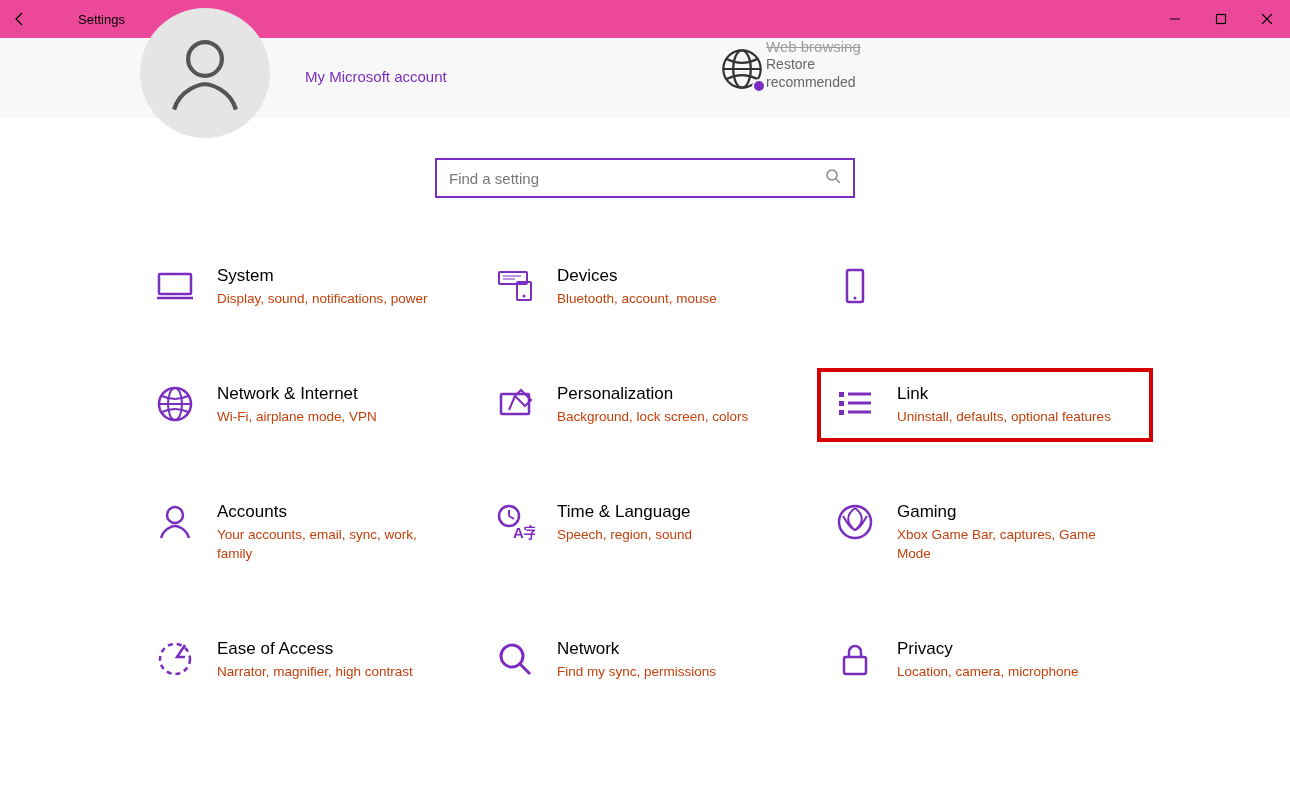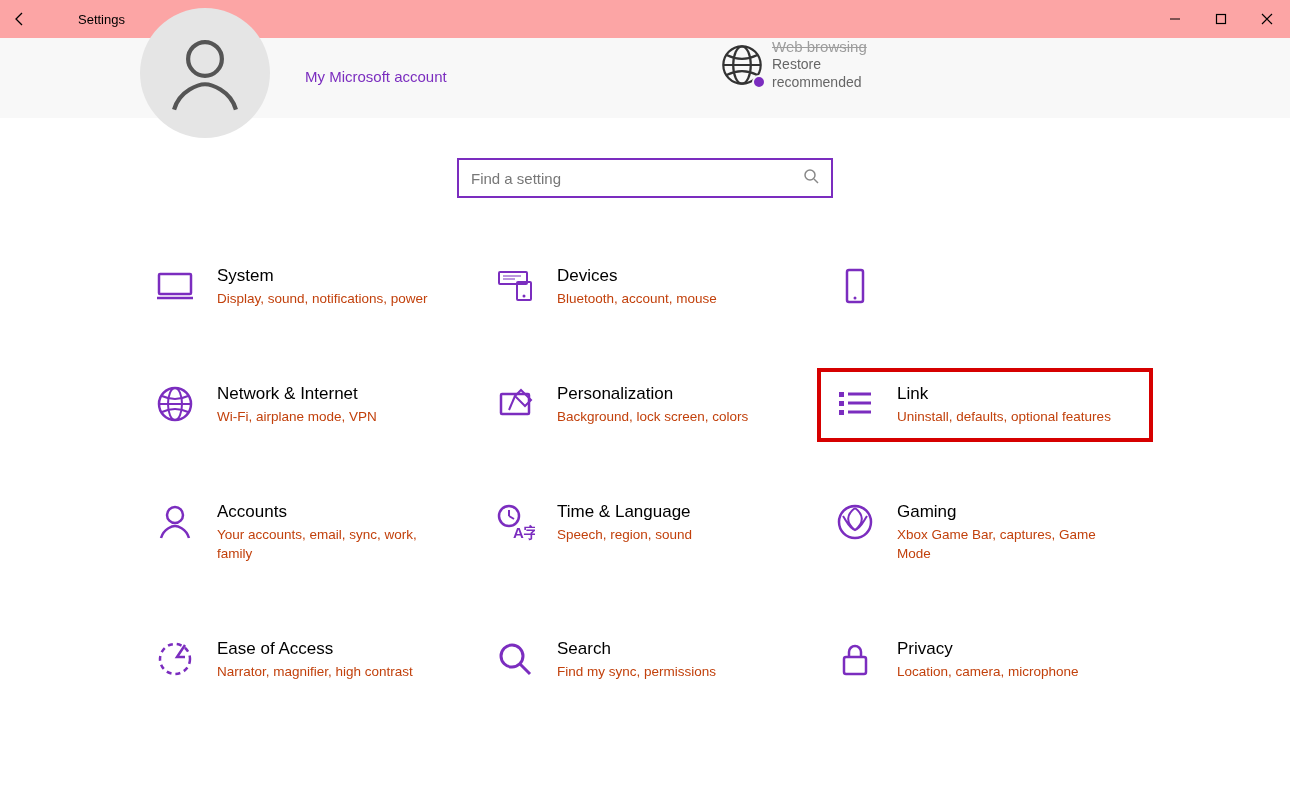--- a/index.html
+++ b/index.html
@@ -1,32 +1,32 @@
 <!DOCTYPE html>
 <html><head>
 <meta charset="utf-8">
 <style>
   * { box-sizing: border-box; margin: 0; padding: 0; font-family: "Segoe UI", -apple-system, sans-serif; }
   body { width: 1290px; height: 794px; background: #fff; overflow: hidden; }
-  .titlebar { height: 38px; display: flex; align-items: center; background: #fca5a5; justify-content: flex-end; }
+  .titlebar { height: 38px; display: flex; align-items: center; background: #ec4899; justify-content: flex-end; }
   .titlebar .back { width: 40px; display:flex; align-items:center; justify-content:center; cursor:pointer; }
   .titlebar .title { margin-left: 38px; font-size: 13px; color: #000; }
   .titlebar .spacer { flex: 1; }
   .winbtn { width: 46px; height: 32px; display:flex; align-items:center; justify-content:center; cursor:pointer; }
   .header-band { background: #f8f8f8; height: 80px; position: relative; }
   .avatar-arc { position:absolute; left:140px; top:-30px; width:130px; height:130px; border-radius:50%; background:#e5e5e5; display:flex; align-items:center; justify-content:center; overflow:hidden;}
   .avatar-arc svg { width:90px; height:90px; }
   .ms-link { position:absolute; left:305px; top:30px; color:#7B2DBF; font-size:15px; cursor:pointer; }
-  .web-browsing { position:absolute; left:720px; top:0; display:flex; gap:8px; align-items:center; }
+  .web-browsing { position:absolute; left:720px; top:0; display:flex; gap:2px; align-items:flex-end; }
   .web-browsing .globe { width:44px; height:44px; position:relative; }
   .web-browsing .dot { position:absolute; right:-2px; bottom:-2px; width:14px; height:14px; border-radius:50%; background:#7B2DBF; border:2px solid #f8f8f8;}
   .wb-text .wb-title { font-size:15px; color:#444; text-decoration:line-through; opacity:.5;}
   .wb-text .wb-sub { font-size:14px; color:#666; line-height:1.3;}
   .search-wrap { display:flex; justify-content:center; margin-top:40px;}
-  .searchbox { width:376px; height:40px; border:2px solid #7B2DBF; display:flex; align-items:center; padding:0 12px; }
+  .searchbox { width:420px; height:40px; border:2px solid #7B2DBF; display:flex; align-items:center; padding:0 12px; }
   .searchbox input { flex:1; border:none; outline:none; font-size:15px; color:#333; background:transparent; }
   .searchbox input::placeholder { color:#777; }
   .searchbox .sicon { color:#888; }
   .grid { width:1000px; margin:60px auto 0; display:grid; grid-template-columns: repeat(3, 1fr); column-gap:20px; row-gap:60px; }
   .tile { display:flex; gap:22px; cursor:pointer; padding:8px 10px; }
   .tile.highlight { outline:4px solid #d60000; outline-offset:4px; }
   .ticon { width:40px; height:40px; flex-shrink:0; color:#7B2DBF; }
   .ticon svg { width:40px; height:40px; }
   .ttext .ttitle { font-size:17px; color:#000; margin-bottom:4px; }
   .ttext .tdesc { font-size:13.5px; color:#c2410c; line-height:1.35; max-width:230px;}
@@ -238,21 +238,21 @@
   </div>
 
   <div class="tile">
     <div class="ticon">
       <svg viewBox="0 0 40 40">
           <circle cx="17" cy="17" r="11" fill="none" stroke="#7B2DBF" stroke-width="3"></circle>
           <line x1="25" y1="25" x2="35" y2="35" stroke="#7B2DBF" stroke-width="3"></line>
         </svg>
     </div>
     <div class="ttext">
-      <div class="ttitle">Search</div>
+      <div class="ttitle">Network</div>
       <div class="tdesc">Find my sync, permissions</div>
     </div>
   </div>
 
   <div class="tile">
     <div class="ticon">
       <svg viewBox="0 0 40 40">
           <rect x="9" y="18" width="22" height="17" rx="2" fill="none" stroke="#7B2DBF" stroke-width="2.5"></rect>
           <path d="M14 18 v-5 a6 6 0 0 1 12 0 v5" fill="none" stroke="#7B2DBF" stroke-width="2.5"></path>
         </svg>

